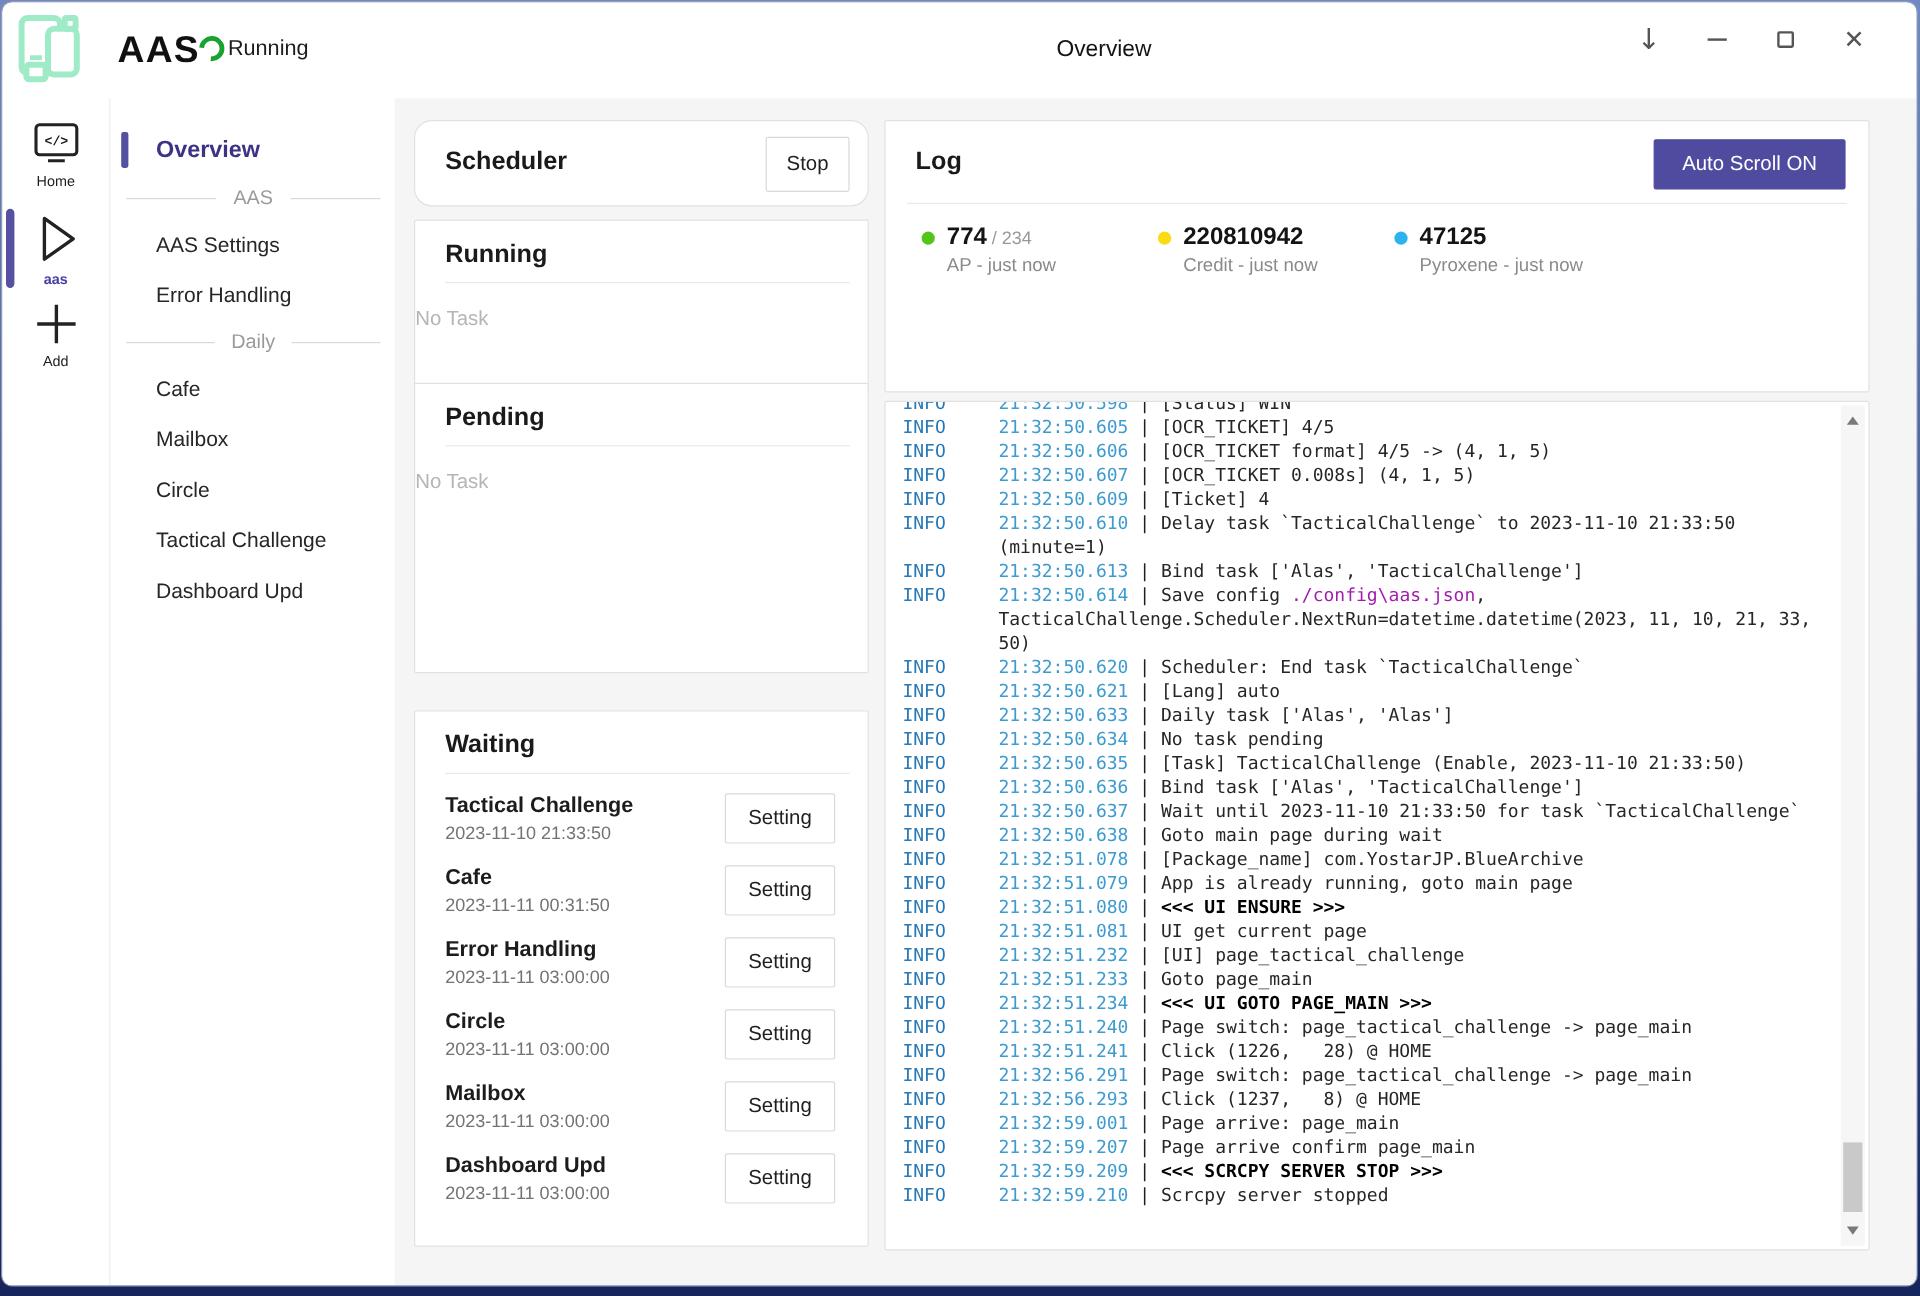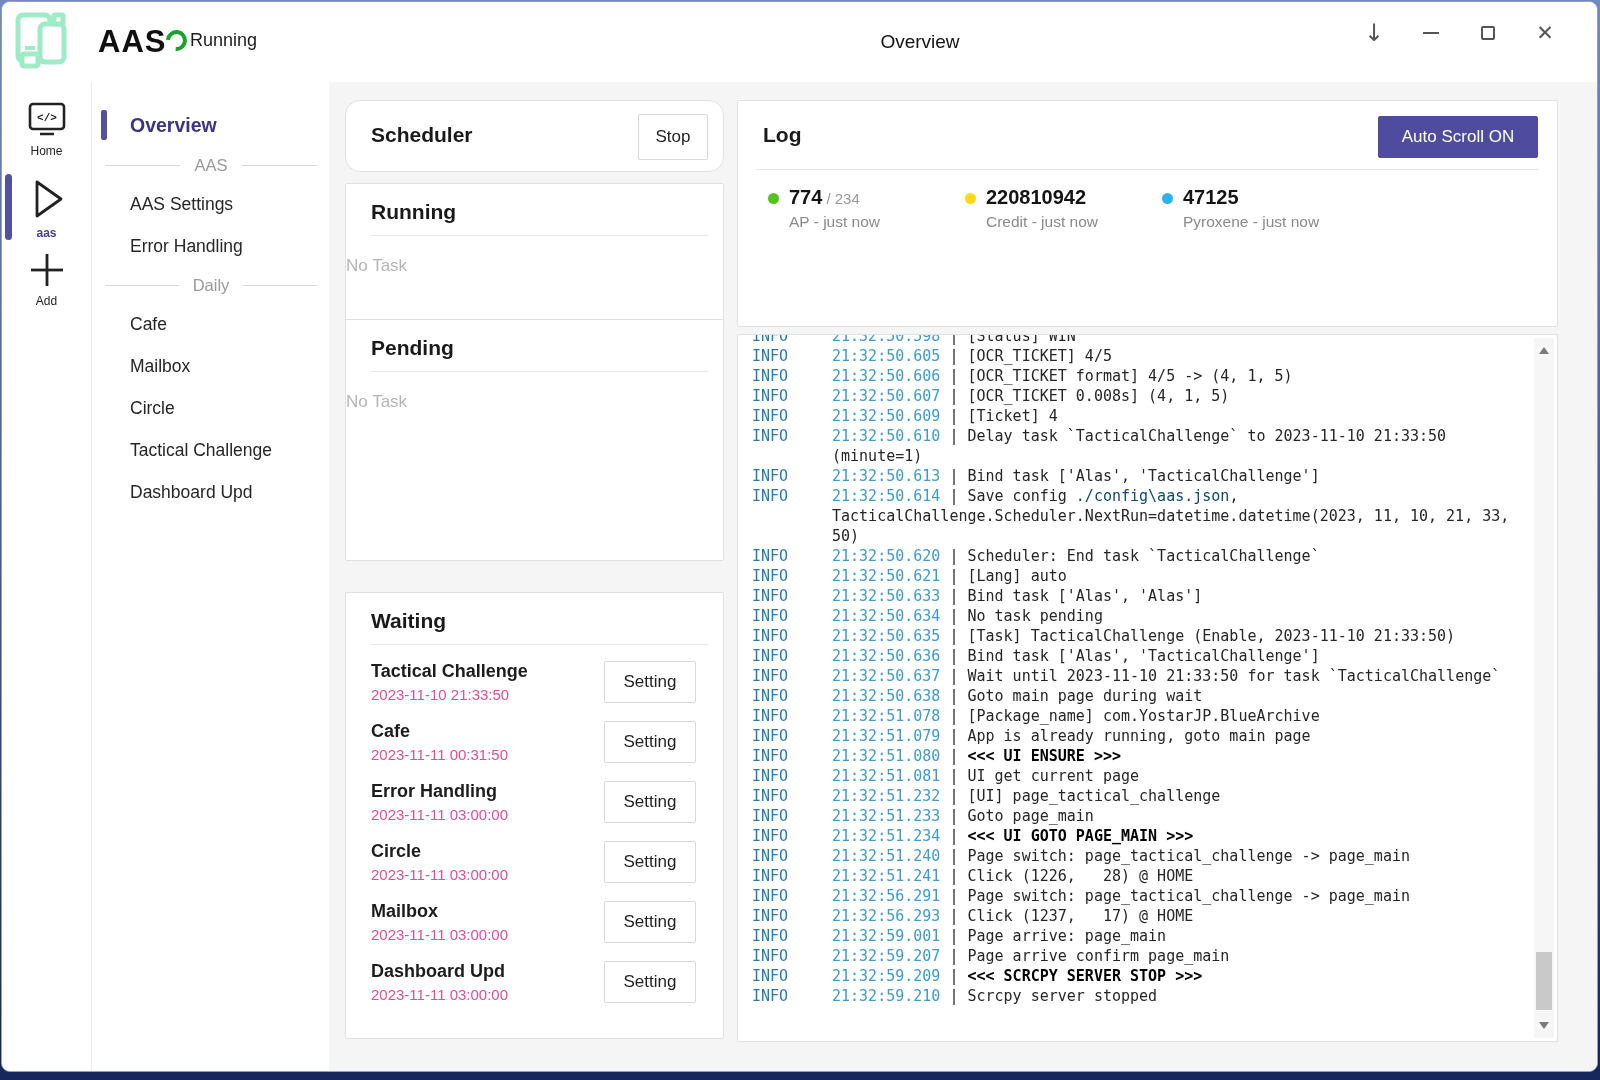--- a/index.html
+++ b/index.html
@@ -58,21 +58,21 @@
   .running-card  { left: 16px; top: 101px; width: 379px; height: 143px; }
   .pending-card  { left: 16px; top: 237px; width: 379px; height: 242px; }
   .waiting-card  { left: 16px; top: 510px; width: 379px; height: 447px; }
   .pad-card .card-title { margin: 16px 0 0 25px; }
   .pad-card .hr { margin: 11px 15px 0 25px; }
   .empty-text { margin-top: 20px; font-size: 17px; color: #b5b5b5; }
 
   .task-row { height: 60px; display: flex; align-items: center; padding: 0 27px 0 25px; }
   .task-info { flex: 1; }
   .task-name { font-size: 18px; font-weight: bold; color: #1c1c1c; }
-  .task-time { font-size: 15px; color: #ec4899; margin-top: 4px; }
+  .task-time { font-size: 15px; color: #737373; margin-top: 4px; }
   .setting-btn { width: 92px; height: 42px; flex: none; }
 
   .log-card { left: 408px; top: 18px; width: 821px; height: 227px; }
   .log-card .card-title { position: absolute; left: 25px; top: 22px; }
   .autoscroll-btn { position: absolute; right: 19px; top: 15px; width: 160px; height: 42px; background: #4f4b9e; border: 1px solid #4f4b9e; color: #fff; }
   .log-card .hr { position: absolute; left: 18px; right: 18px; top: 68px; }
   .stats-row { position: absolute; left: 30px; top: 85px; right: 16px; display: flex; }
   .stat { width: 197px; display: flex; }
   .dot { width: 11px; height: 11px; border-radius: 50%; margin: 7px 10px 0 0; flex: none; }
   .stat-value { font-size: 20px; font-weight: bold; color: #141414; }
@@ -83,21 +83,21 @@
   .log-box { left: 408px; top: 252px; width: 821px; height: 708px; }
   .log-scroll { position: absolute; left: 14px; top: 0; right: 40px; bottom: 4px; overflow: hidden;
     font-family: "DejaVu Sans Mono", monospace; font-size: 15px; line-height: 20px; }
   .log-lines { margin-top: -9px; }
   .log-line { display: flex; }
   .lvl { flex: 0 0 80px; color: #2878b8; }
   .rest { width: 680px; white-space: pre-wrap; color: #262626; }
   .time { color: #3d9bd0; }
   .pipe { color: #1f1f1f; }
   .seg-b { font-weight: bold; color: #000; }
-  .seg-m { color: #0c4a6e; }
+  .seg-m { color: #a21caf; }
 
   .sbar { position: absolute; top: 3px; bottom: 3px; right: 3px; width: 20px; background: #f6f6f6; }
   .sb-up, .sb-down { position: absolute; left: 5px; width: 0; height: 0; border-left: 5px solid transparent; border-right: 5px solid transparent; }
   .sb-up { top: 9px; border-bottom: 7px solid #7a7a7a; }
   .sb-down { bottom: 9px; border-top: 7px solid #7a7a7a; }
   .sb-thumb { position: absolute; left: 2px; width: 16px; bottom: 28px; height: 58px; background: #c9c9c9; }
 </style>
 </head>
 <body>
 
@@ -329,21 +329,21 @@
             <div class="log-line">
               <span class="lvl">INFO</span>
               <span class="rest"><span class="time">21:32:50.620</span><span class="pipe"> | </span><span>Scheduler: End task `TacticalChallenge`</span></span>
             </div>
             <div class="log-line">
               <span class="lvl">INFO</span>
               <span class="rest"><span class="time">21:32:50.621</span><span class="pipe"> | </span><span>[Lang] auto</span></span>
             </div>
             <div class="log-line">
               <span class="lvl">INFO</span>
-              <span class="rest"><span class="time">21:32:50.633</span><span class="pipe"> | </span><span>Bind task ['Alas', 'Alas']</span></span>
+              <span class="rest"><span class="time">21:32:50.633</span><span class="pipe"> | </span><span>Daily task ['Alas', 'Alas']</span></span>
             </div>
             <div class="log-line">
               <span class="lvl">INFO</span>
               <span class="rest"><span class="time">21:32:50.634</span><span class="pipe"> | </span><span>No task pending</span></span>
             </div>
             <div class="log-line">
               <span class="lvl">INFO</span>
               <span class="rest"><span class="time">21:32:50.635</span><span class="pipe"> | </span><span>[Task] TacticalChallenge (Enable, 2023-11-10 21:33:50)</span></span>
             </div>
             <div class="log-line">
@@ -393,21 +393,21 @@
             <div class="log-line">
               <span class="lvl">INFO</span>
               <span class="rest"><span class="time">21:32:51.241</span><span class="pipe"> | </span><span>Click (1226,   28) @ HOME</span></span>
             </div>
             <div class="log-line">
               <span class="lvl">INFO</span>
               <span class="rest"><span class="time">21:32:56.291</span><span class="pipe"> | </span><span>Page switch: page_tactical_challenge -&gt; page_main</span></span>
             </div>
             <div class="log-line">
               <span class="lvl">INFO</span>
-              <span class="rest"><span class="time">21:32:56.293</span><span class="pipe"> | </span><span>Click (1237,   17) @ HOME</span></span>
+              <span class="rest"><span class="time">21:32:56.293</span><span class="pipe"> | </span><span>Click (1237,   8) @ HOME</span></span>
             </div>
             <div class="log-line">
               <span class="lvl">INFO</span>
               <span class="rest"><span class="time">21:32:59.001</span><span class="pipe"> | </span><span>Page arrive: page_main</span></span>
             </div>
             <div class="log-line">
               <span class="lvl">INFO</span>
               <span class="rest"><span class="time">21:32:59.207</span><span class="pipe"> | </span><span>Page arrive confirm page_main</span></span>
             </div>
             <div class="log-line">

